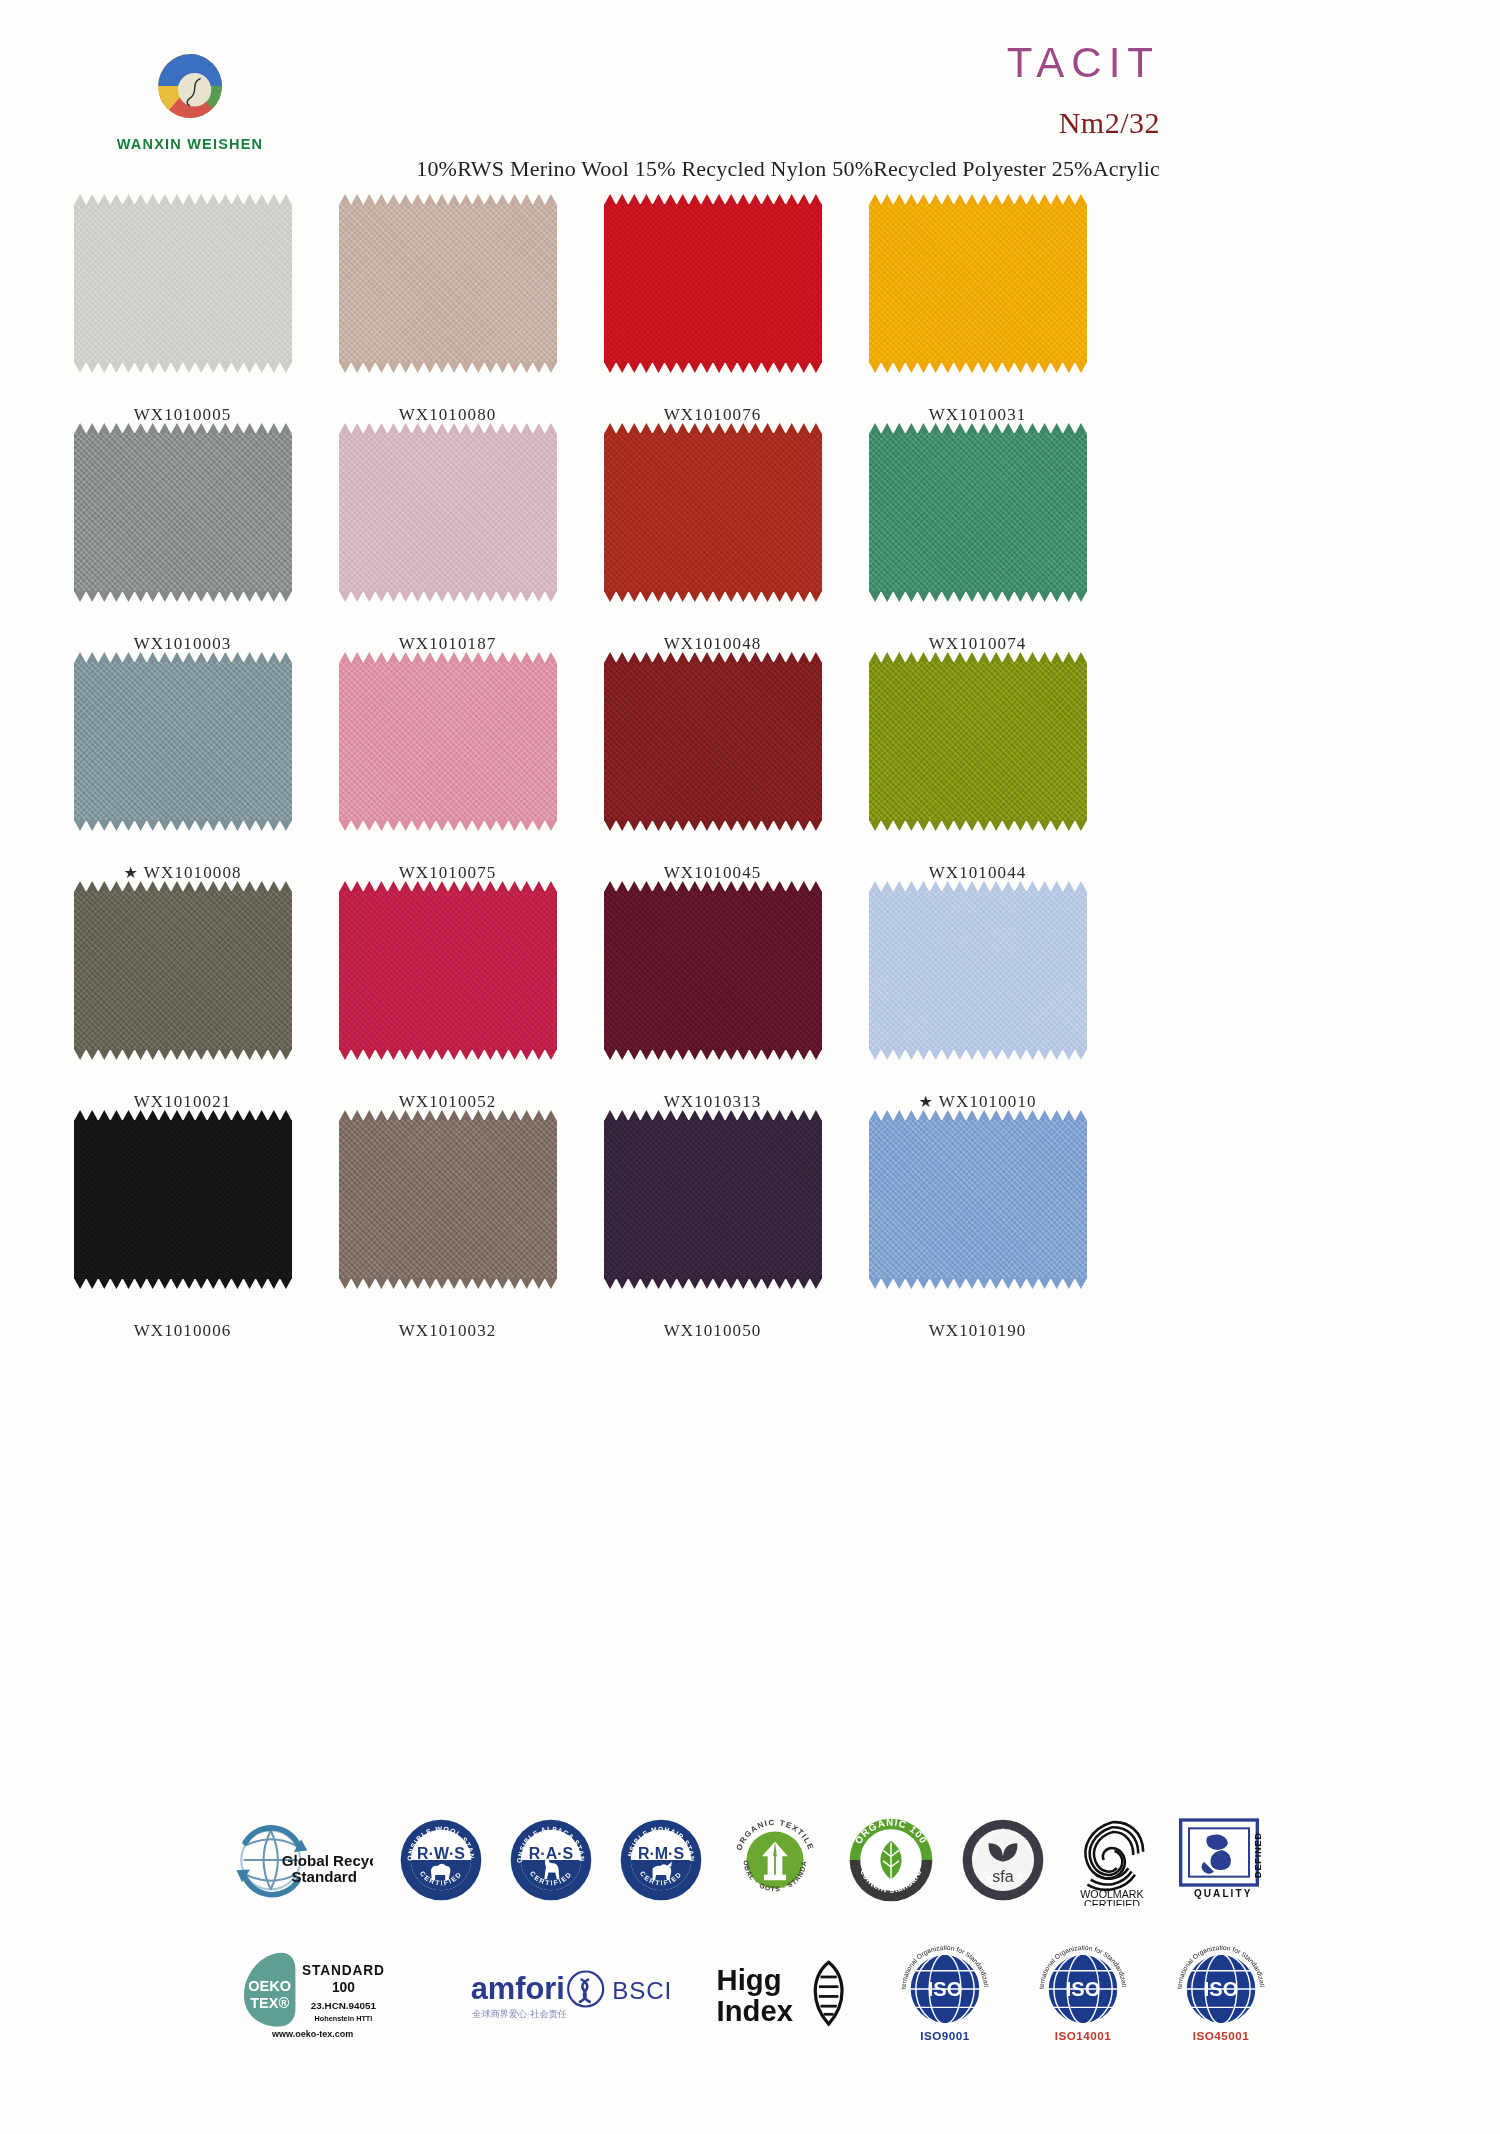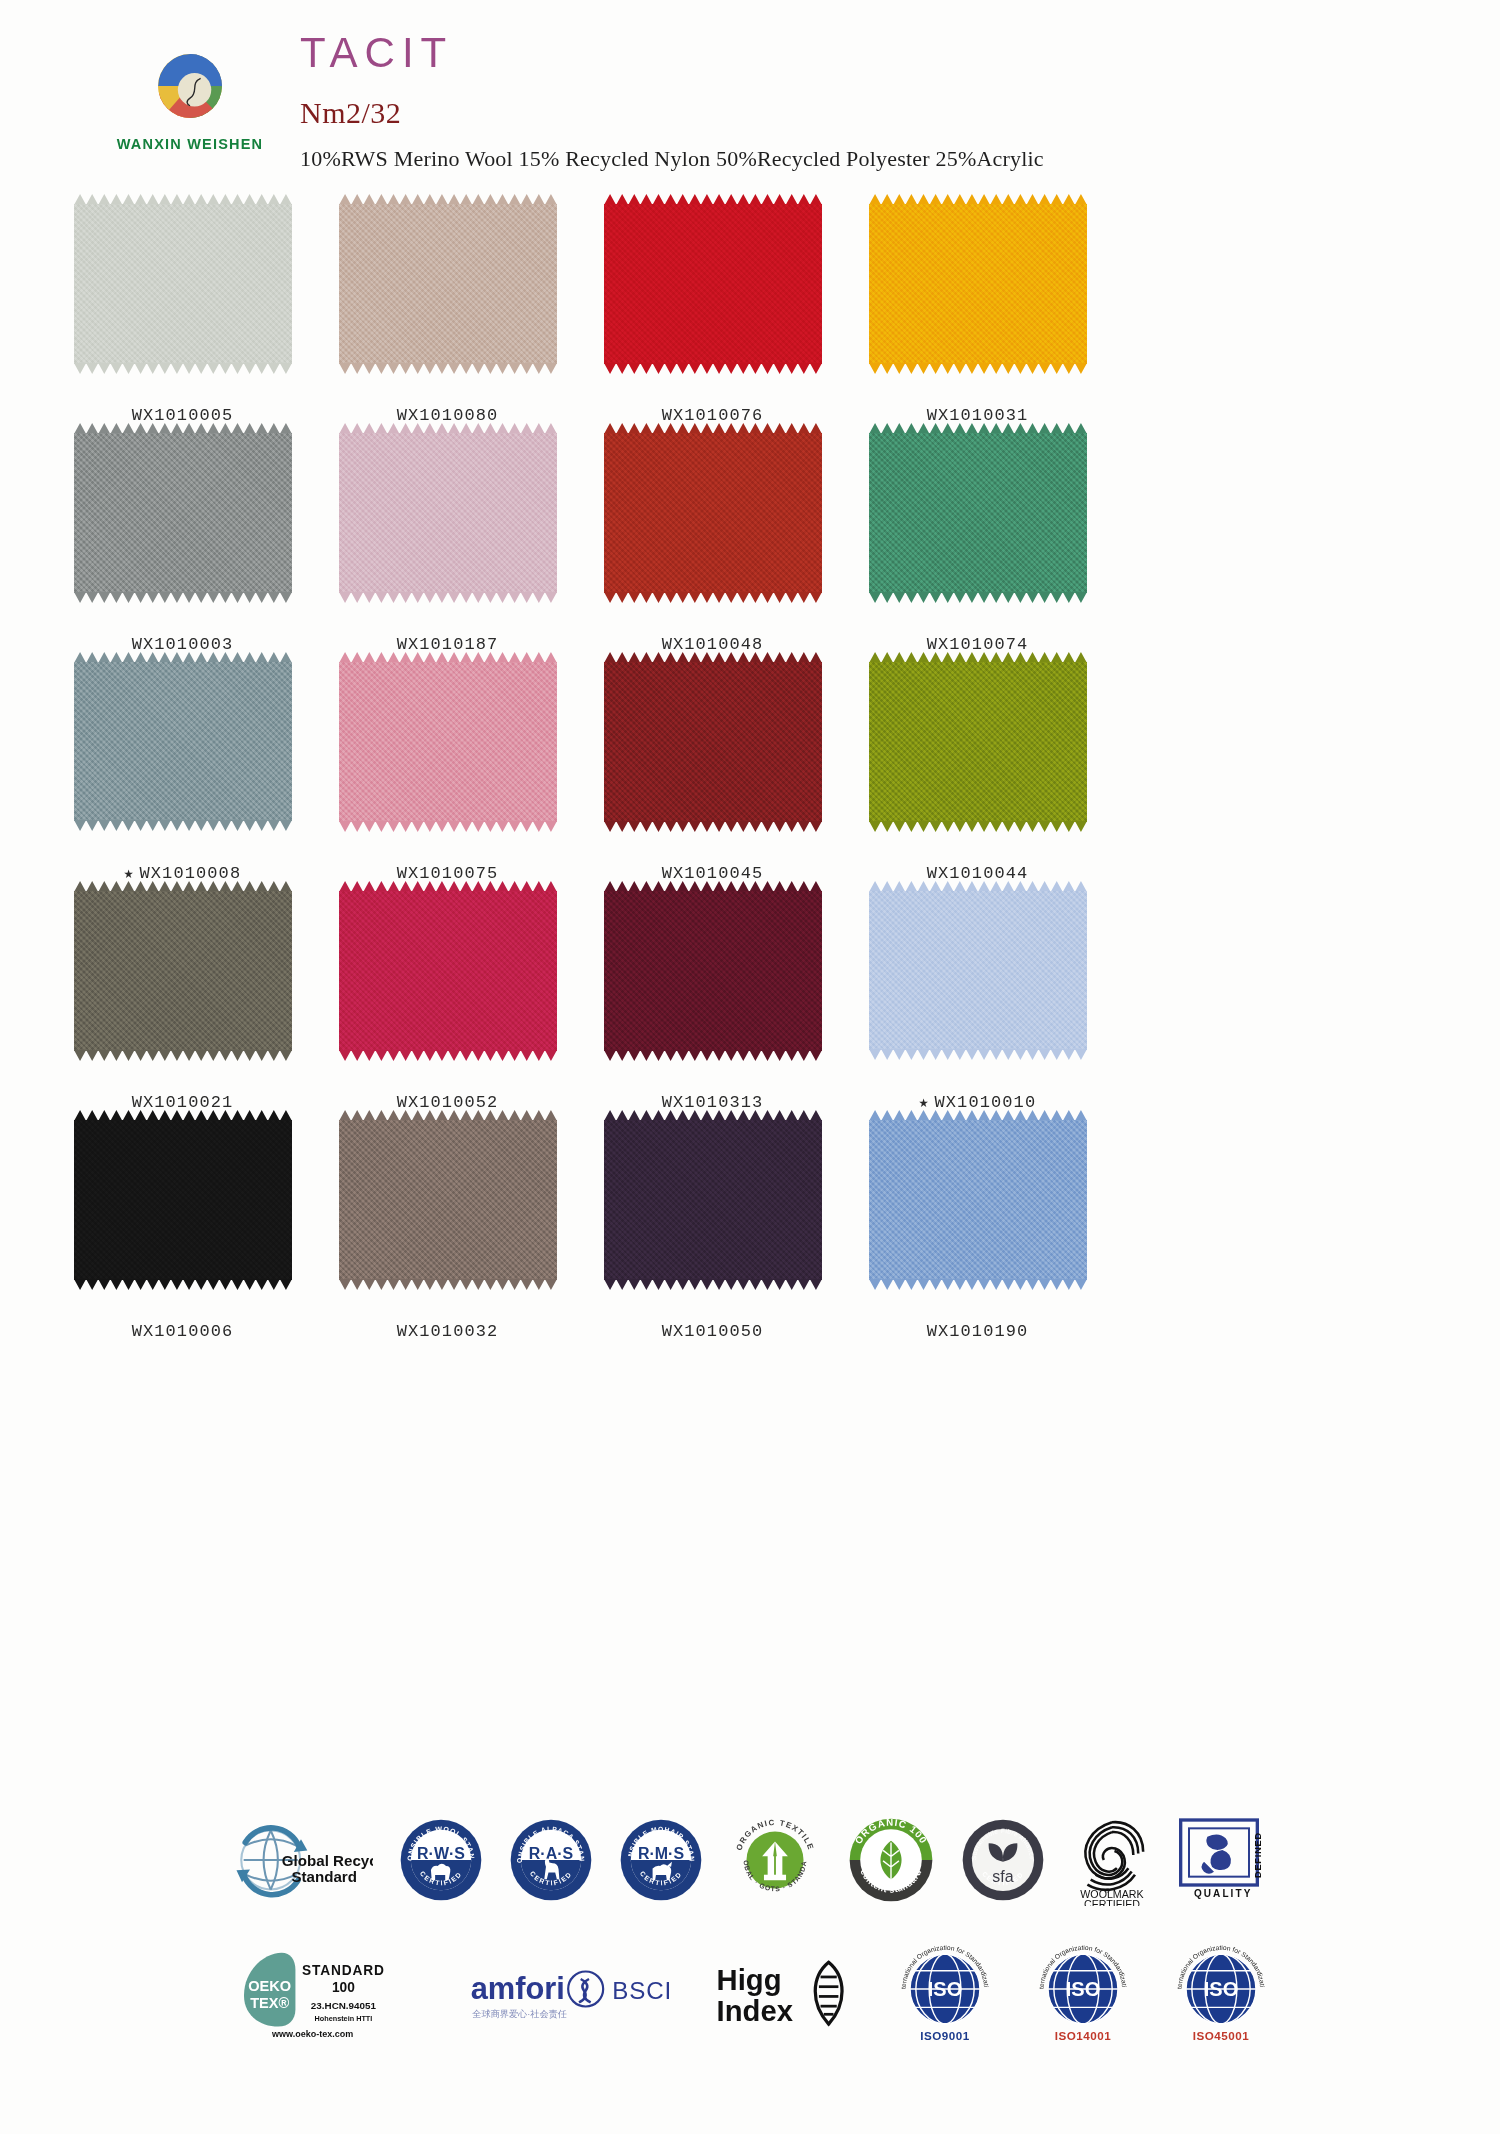--- a/index.html
+++ b/index.html
@@ -25,22 +25,22 @@
     width: 220px; text-align: center;
   }
   .brand-logo { width: 76px; height: 76px; margin: 0 auto; display: block; }
   .brand-name {
     margin-top: 12px;
     font-family: "Liberation Sans", sans-serif;
     font-size: 14.5px; font-weight: bold;
     letter-spacing: 1.2px; color: #15803d;
   }
   .title-block {
-    position: absolute; left: 300px; top: 32px;
-    width: 860px; text-align: left;
+    position: absolute; left: 300px; top: 42px;
+    width: 860px; text-align: right;
   }
   .doc-title {
     font-family: "Liberation Sans", sans-serif;
     font-size: 42px; font-weight: 500;
     letter-spacing: 7px; color: #9c4a86;
     line-height: 1;
   }
   .doc-count {
     margin-top: 22px;
     font-size: 30px; color: #7f1d1d; letter-spacing: 0.5px;
@@ -86,21 +86,21 @@
     mix-blend-mode: overlay;
   }
   
   .pink-top, .pink-bot {
     position: absolute; left: 0; width: 218px; height: 11px;
   }
   .pink-top { top: -10px; }
   .pink-bot { bottom: -10px; }
   .label {
     margin-top: 42px;
-    font-family: Liberation Mono, monospace;
+    font-family: Liberation Serif, serif;
     font-size: 17px; letter-spacing: 1.1px;
     color: #2a2a2a; white-space: nowrap;
   }
   .star { font-size: 16px; margin-right: 5px; }
 
   
   .certs {
     position: absolute; left: 0; top: 1800px;
     width: 1500px;
   }

